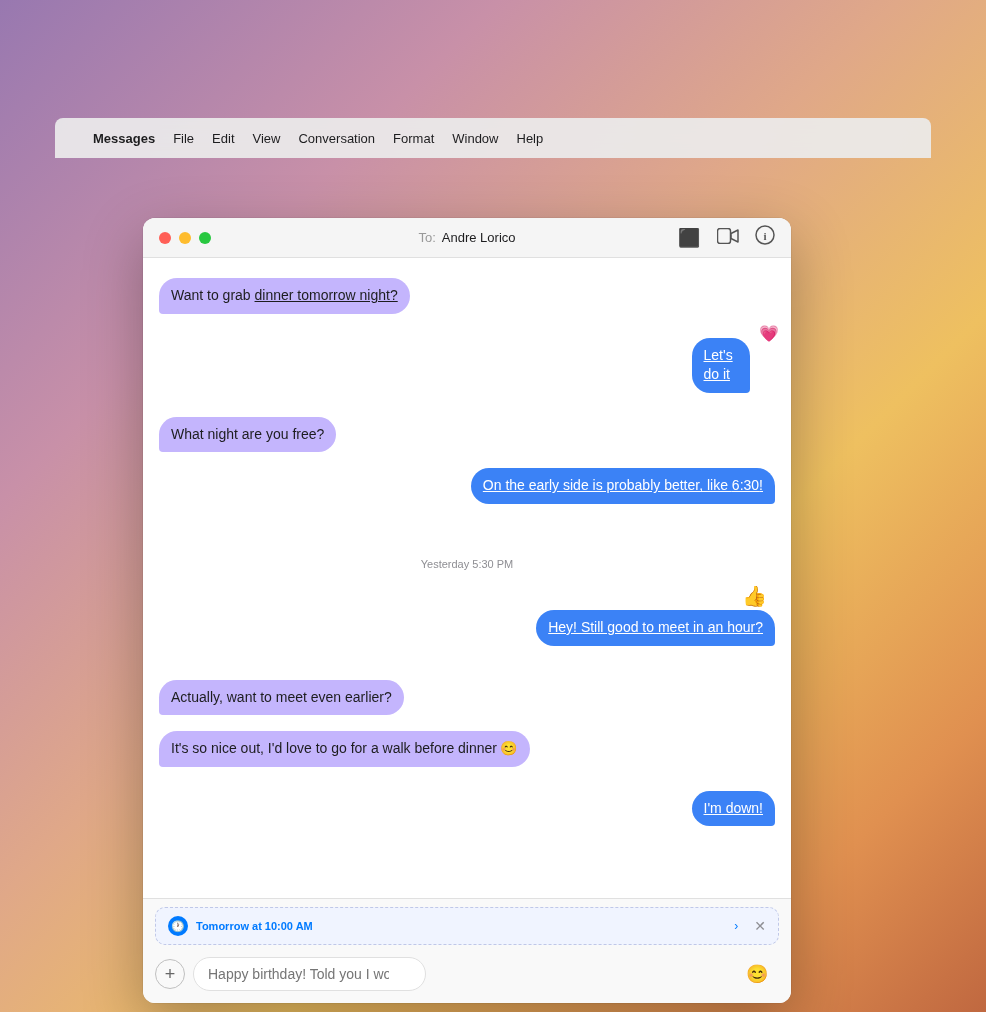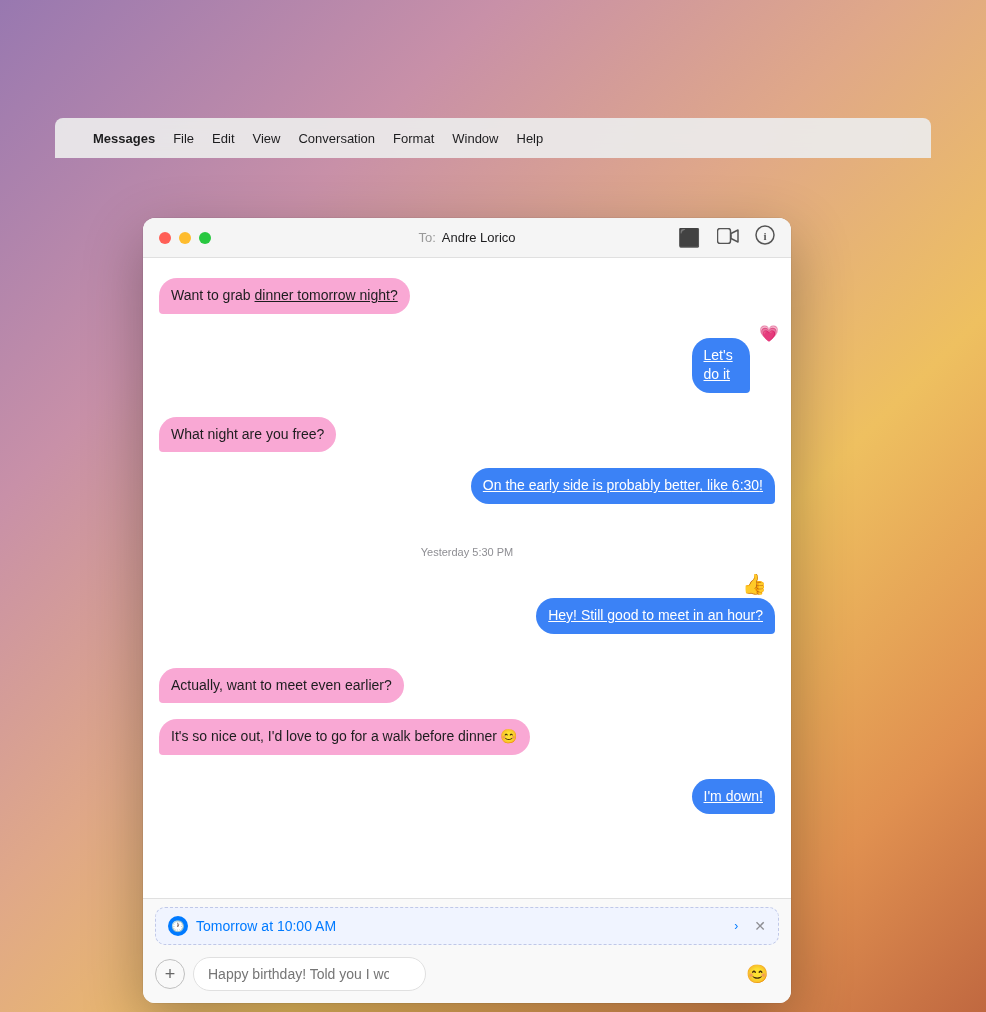--- a/index.html
+++ b/index.html
@@ -154,21 +154,21 @@
     .bubble {
       max-width: 70%;
       padding: 8px 12px;
       border-radius: 18px;
       font-size: 14px;
       line-height: 1.4;
       position: relative;
     }
 
     .bubble.incoming-bubble {
-      background: #f9a8d4;
+      background: #c4b5fd;
       color: #1d1d1f;
       border-bottom-left-radius: 4px;
     }
 
     .bubble.outgoing-bubble {
       background: #3b82f6;
       color: #ffffff;
       border-bottom-right-radius: 4px;
       text-decoration: underline;
     }
@@ -220,22 +220,22 @@
       display: flex;
       align-items: center;
       justify-content: center;
       color: white;
       font-size: 11px;
       flex-shrink: 0;
     }
 
     .reminder-text {
       color: #007aff;
-      font-size: 14px;
-      font-weight: 400;
+      font-size: 11px;
+      font-weight: 700;
       flex: 1;
     }
 
     .reminder-arrow {
       color: #007aff;
       font-size: 12px;
     }
 
     .reminder-close {
       color: #8e8e93;
@@ -369,21 +369,21 @@
 
     <div class="message-row outgoing">
       <div class="bubble outgoing-bubble">
         On the early side is probably better, like <u>6:30</u>!
       </div>
     </div>
 
     <div class="gap-sm"></div>
 
 
-    <div class="timestamp-row" style="margin-top:26px;">Yesterday 5:30 PM</div>
+    <div class="timestamp-row" style="margin-top:38px;">Yesterday 5:30 PM</div>
 
     <div class="emoji-row">
       <span>👍</span>
     </div>
 
     <div class="message-row outgoing">
       <div class="bubble outgoing-bubble">Hey! Still good to meet in an hour?</div>
     </div>
 
     <div class="gap-md"></div>

